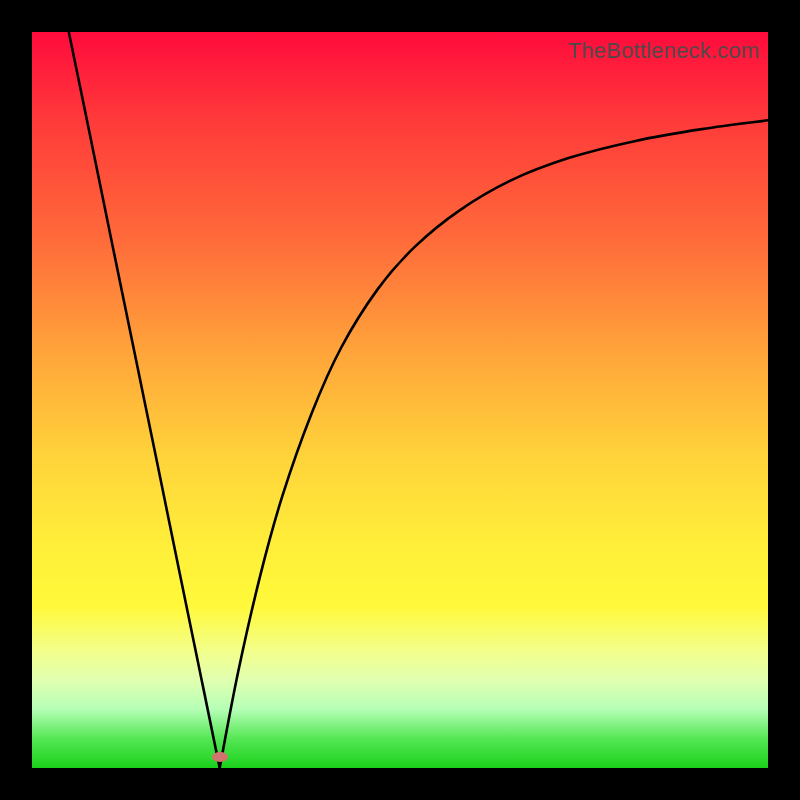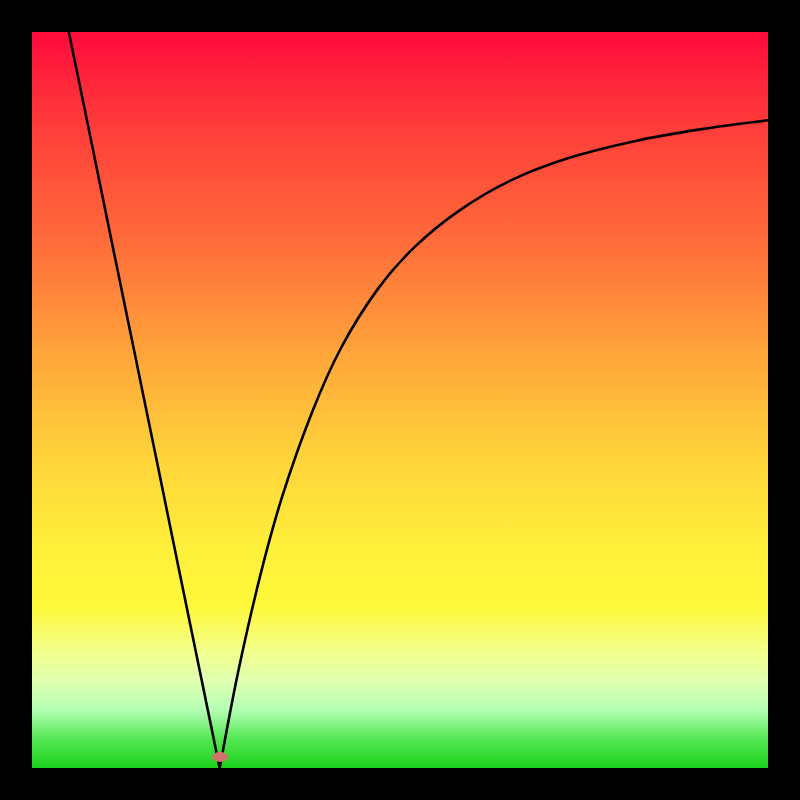--- a/index.html
+++ b/index.html
@@ -62,19 +62,20 @@
     background: #d1746e;
     border-radius: 50%;
     transform: translate(-50%, -50%);
   }
 </style>
 </head>
 <body>
 
 <div class="frame">
   <div class="plot">
+    <div class="watermark">TheBottleneck.com</div>
     <svg class="curve" viewBox="0 0 736 736" preserveAspectRatio="none">
       <path id="curve-left" fill="none" stroke="#000" stroke-width="2.6" stroke-linecap="round" stroke-linejoin="round" d="M 36.80 0.00 C 40.77 19.34, 50.93 68.64, 58.88 107.46 C 66.83 146.27, 73.01 176.83, 80.96 215.65 C 88.91 254.46, 95.09 284.42, 103.04 323.10 C 110.99 361.79, 117.17 391.74, 125.12 430.56 C 133.07 469.38, 139.25 499.94, 147.20 538.75 C 155.15 577.57, 161.99 610.70, 169.28 646.21 C 176.57 681.71, 184.37 719.84, 187.68 736.00"></path>
       <path id="curve-right" fill="none" stroke="#000" stroke-width="2.6" stroke-linecap="round" stroke-linejoin="round" d="M 187.68 736.00 C 190.99 718.78, 198.79 674.90, 206.08 640.32 C 213.37 605.74, 220.21 575.57, 228.16 543.90 C 236.11 512.24, 240.97 493.69, 250.24 464.42 C 259.51 435.14, 269.08 408.01, 279.68 381.25 C 290.28 354.49, 297.20 338.13, 309.12 315.74 C 321.04 293.35, 332.67 275.01, 345.92 256.86 C 359.17 238.71, 368.15 228.95, 382.72 214.91 C 397.29 200.87, 409.66 190.77, 426.88 178.85 C 444.10 166.92, 458.53 158.21, 478.40 148.67 C 498.27 139.13, 514.76 133.01, 537.28 125.86 C 559.80 118.70, 579.67 114.09, 603.52 108.93 C 627.37 103.76, 645.91 100.86, 669.76 97.15 C 693.61 93.44, 724.08 89.91, 736.00 88.32"></path>
     </svg>
     <div id="min-marker" class="marker" style="left: 187.68px; top: 724.96px; background: rgb(209, 116, 110);"></div>
   </div>
 </div>
 
 </body></html>

